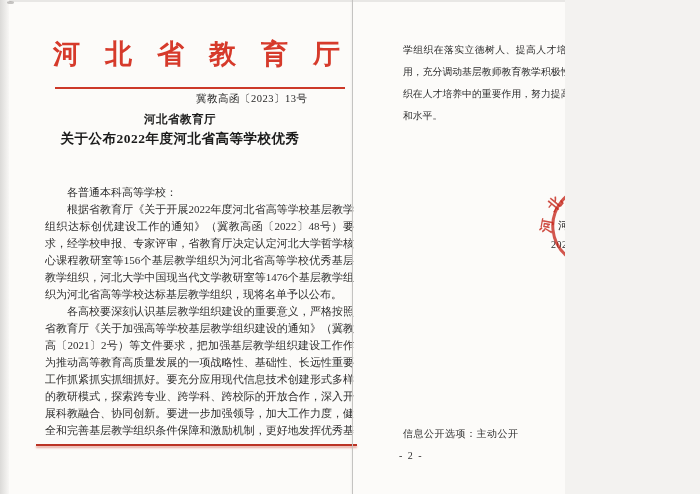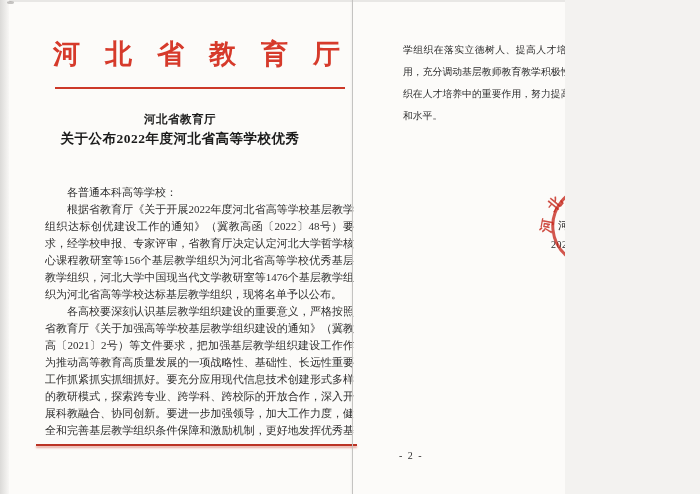--- a/index.html
+++ b/index.html
@@ -66,20 +66,21 @@
 
 <div class="scan">
 
   <div class="edge-top"></div>
   <div class="edge-left"></div>
   <div class="smudge"></div>
 
   <div class="page-left">
     <div class="agency-header">河北省教育厅</div>
     <div class="red-rule"></div>
+    <div class="doc-number">冀教高函〔2023〕13号</div>
 
     <div class="title-block">
       <div class="title-line1">河北省教育厅</div>
       <div class="title-line2">关于公布2022年度河北省高等学校优秀</div>
     </div>
 
     <div class="body-left">
       <p class="salutation">各普通本科高等学校：</p>
       <p>根据省教育厅《关于开展2022年度河北省高等学校基层教学组织达标创优建设工作的通知》（冀教高函〔2022〕48号）要求，经学校申报、专家评审，省教育厅决定认定河北大学哲学核心课程教研室等156个基层教学组织为河北省高等学校优秀基层教学组织，河北大学中国现当代文学教研室等1476个基层教学组织为河北省高等学校达标基层教学组织，现将名单予以公布。</p>
       <p>各高校要深刻认识基层教学组织建设的重要意义，严格按照省教育厅《关于加强高等学校基层教学组织建设的通知》（冀教高〔2021〕2号）等文件要求，把加强基层教学组织建设工作作为推动高等教育高质量发展的一项战略性、基础性、长远性重要工作抓紧抓实抓细抓好。要充分应用现代信息技术创建形式多样的教研模式，探索跨专业、跨学科、跨校际的开放合作，深入开展科教融合、协同创新。要进一步加强领导，加大工作力度，健全和完善基层教学组织条件保障和激励机制，更好地发挥优秀基层教</p>
@@ -106,18 +107,19 @@
       </defs>
       <circle cx="57" cy="55" r="39" fill="none" stroke="#c5281c" stroke-width="3" opacity="0.78"></circle>
       <text font-size="14" font-weight="bold" fill="#c5281c" opacity="0.82" letter-spacing="7">
         <textPath href="#sealArc" startOffset="9%">河北省教育厅</textPath>
       </text>
       <text x="57" y="64" text-anchor="middle" font-size="23" fill="#c5281c" opacity="0.88" font-family="DejaVu Sans, sans-serif">★</text>
       <ellipse cx="96" cy="40" rx="7" ry="5" fill="#cf3a2c" opacity="0.3" filter="url(#inkblur)"></ellipse>
       <ellipse cx="95" cy="66" rx="6" ry="4" fill="#cf3a2c" opacity="0.26" filter="url(#inkblur)"></ellipse>
     </svg>
 
+    <div class="disclosure">信息公开选项：主动公开</div>
     <div class="page-number">- 2 -</div>
   </div>
 
   <div class="red-edge"></div>
   <div class="right-strip"></div>
 </div>
 
 </body></html>

